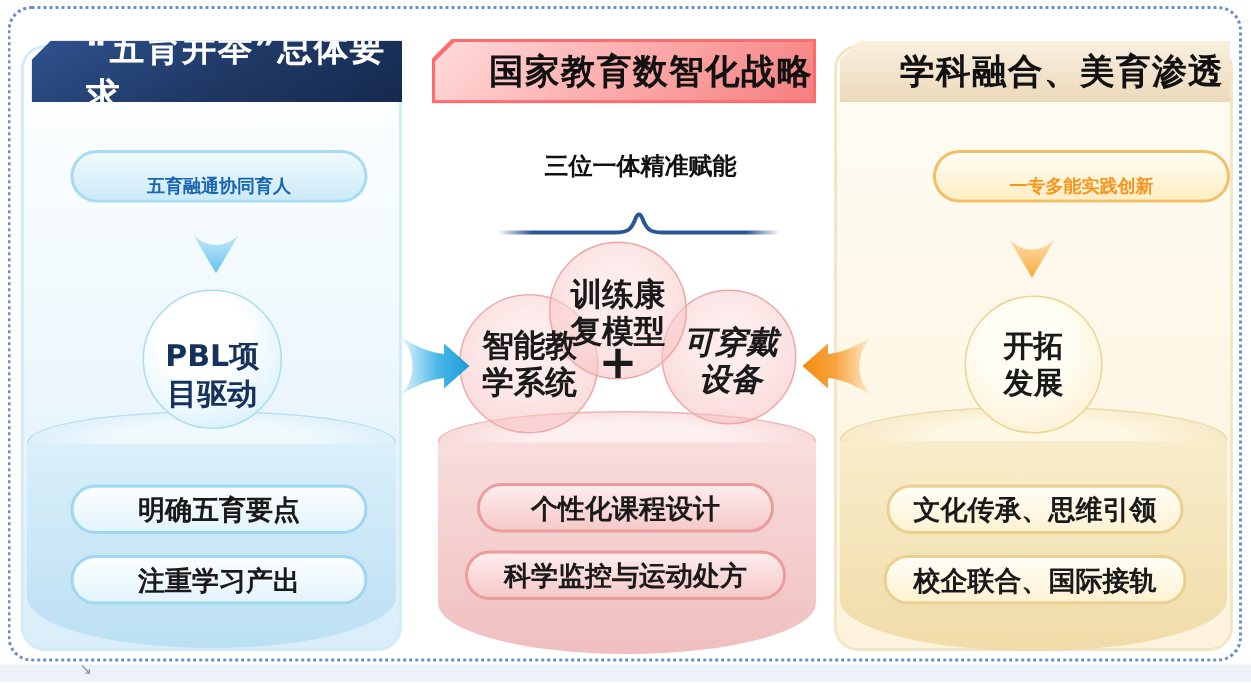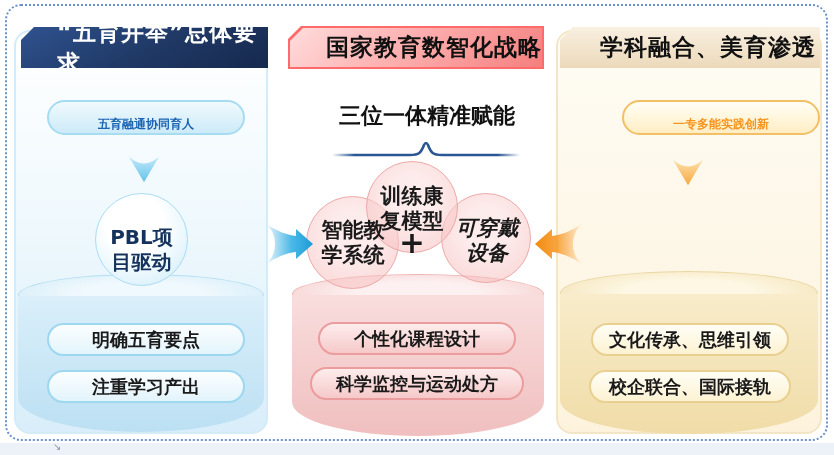--- a/index.html
+++ b/index.html
@@ -70,21 +70,21 @@
   .venn-right { left:441px; top:193px; width:90px; height:90px; }
   .venn-label { position:absolute; text-align:center; font-weight:bold; color:#1a1a1a;
                 font-size:21px; line-height:1.18; z-index:5; }
   .lbl-top   { left:378px; top:184px; width:68px; word-break:break-all; }
   .lbl-left  { left:319px; top:218px; width:68px; word-break:break-all; }
   .lbl-right { left:453px; top:216px; width:68px; word-break:break-all;font-style:italic; }
   .plus-sign { position:absolute; left:366px; top:224px; width:92px; text-align:center;
                font-weight:bold; font-size:31px; color:#1a1a1a; z-index:5; }
 
   .subtitle { position:absolute; left:322px; top:101px; width:210px; text-align:center;
-              font-weight:bold; font-size:22px; color:#111111; }
+              font-weight:bold; font-size:16px; color:#111111; }
   .brace { position:absolute; left:330px; top:140px; width:192px; height:18px; }
 
   
   .cyl-ellipse { position:absolute; border-radius:50%; }
   .cyl-body { position:absolute; }
   .cyl-left-e { left:18px; top:274px; width:246px; height:42px;
                 background:radial-gradient(ellipse at 50% 45%, #f0f9fd 35%, #cde9f7 100%);
                 border:1px solid #b6dff2; }
   .cyl-left-b { left:18px; top:296px; width:246px; height:136px;
                 background:linear-gradient(180deg,#daeffa 0%,#bce0f3 100%);
@@ -163,20 +163,23 @@
   </div>
   <svg class="chevron chevron-right" viewBox="0 0 34 28">
     <defs>
         <linearGradient id="gOrangeChev" x1="0" y1="0" x2="0" y2="1">
       <stop offset="0" stop-color="#fde0ad"></stop>
           <stop offset="1" stop-color="#f7a93f"></stop>
     </linearGradient>
       </defs>
     <path d="M1,0 Q17,14 33,0 L17,27 Z" fill="url(#gOrangeChev)"></path>
   </svg>
+  <div class="big-circle circle-kaituo">
+    <span class="wrap48">开拓发展</span>
+  </div>
   <div class="pill pill-yellow pr1">
     <span>文化传承、思维引领</span>
   </div>
   <div class="pill pill-yellow pr2">
     <span>校企联合、国际接轨</span>
   </div>
 
   <div class="cyl-ellipse cyl-mid-e"></div>
   <div class="cyl-body cyl-mid-b"></div>
   <div class="header-mid-border"></div>

